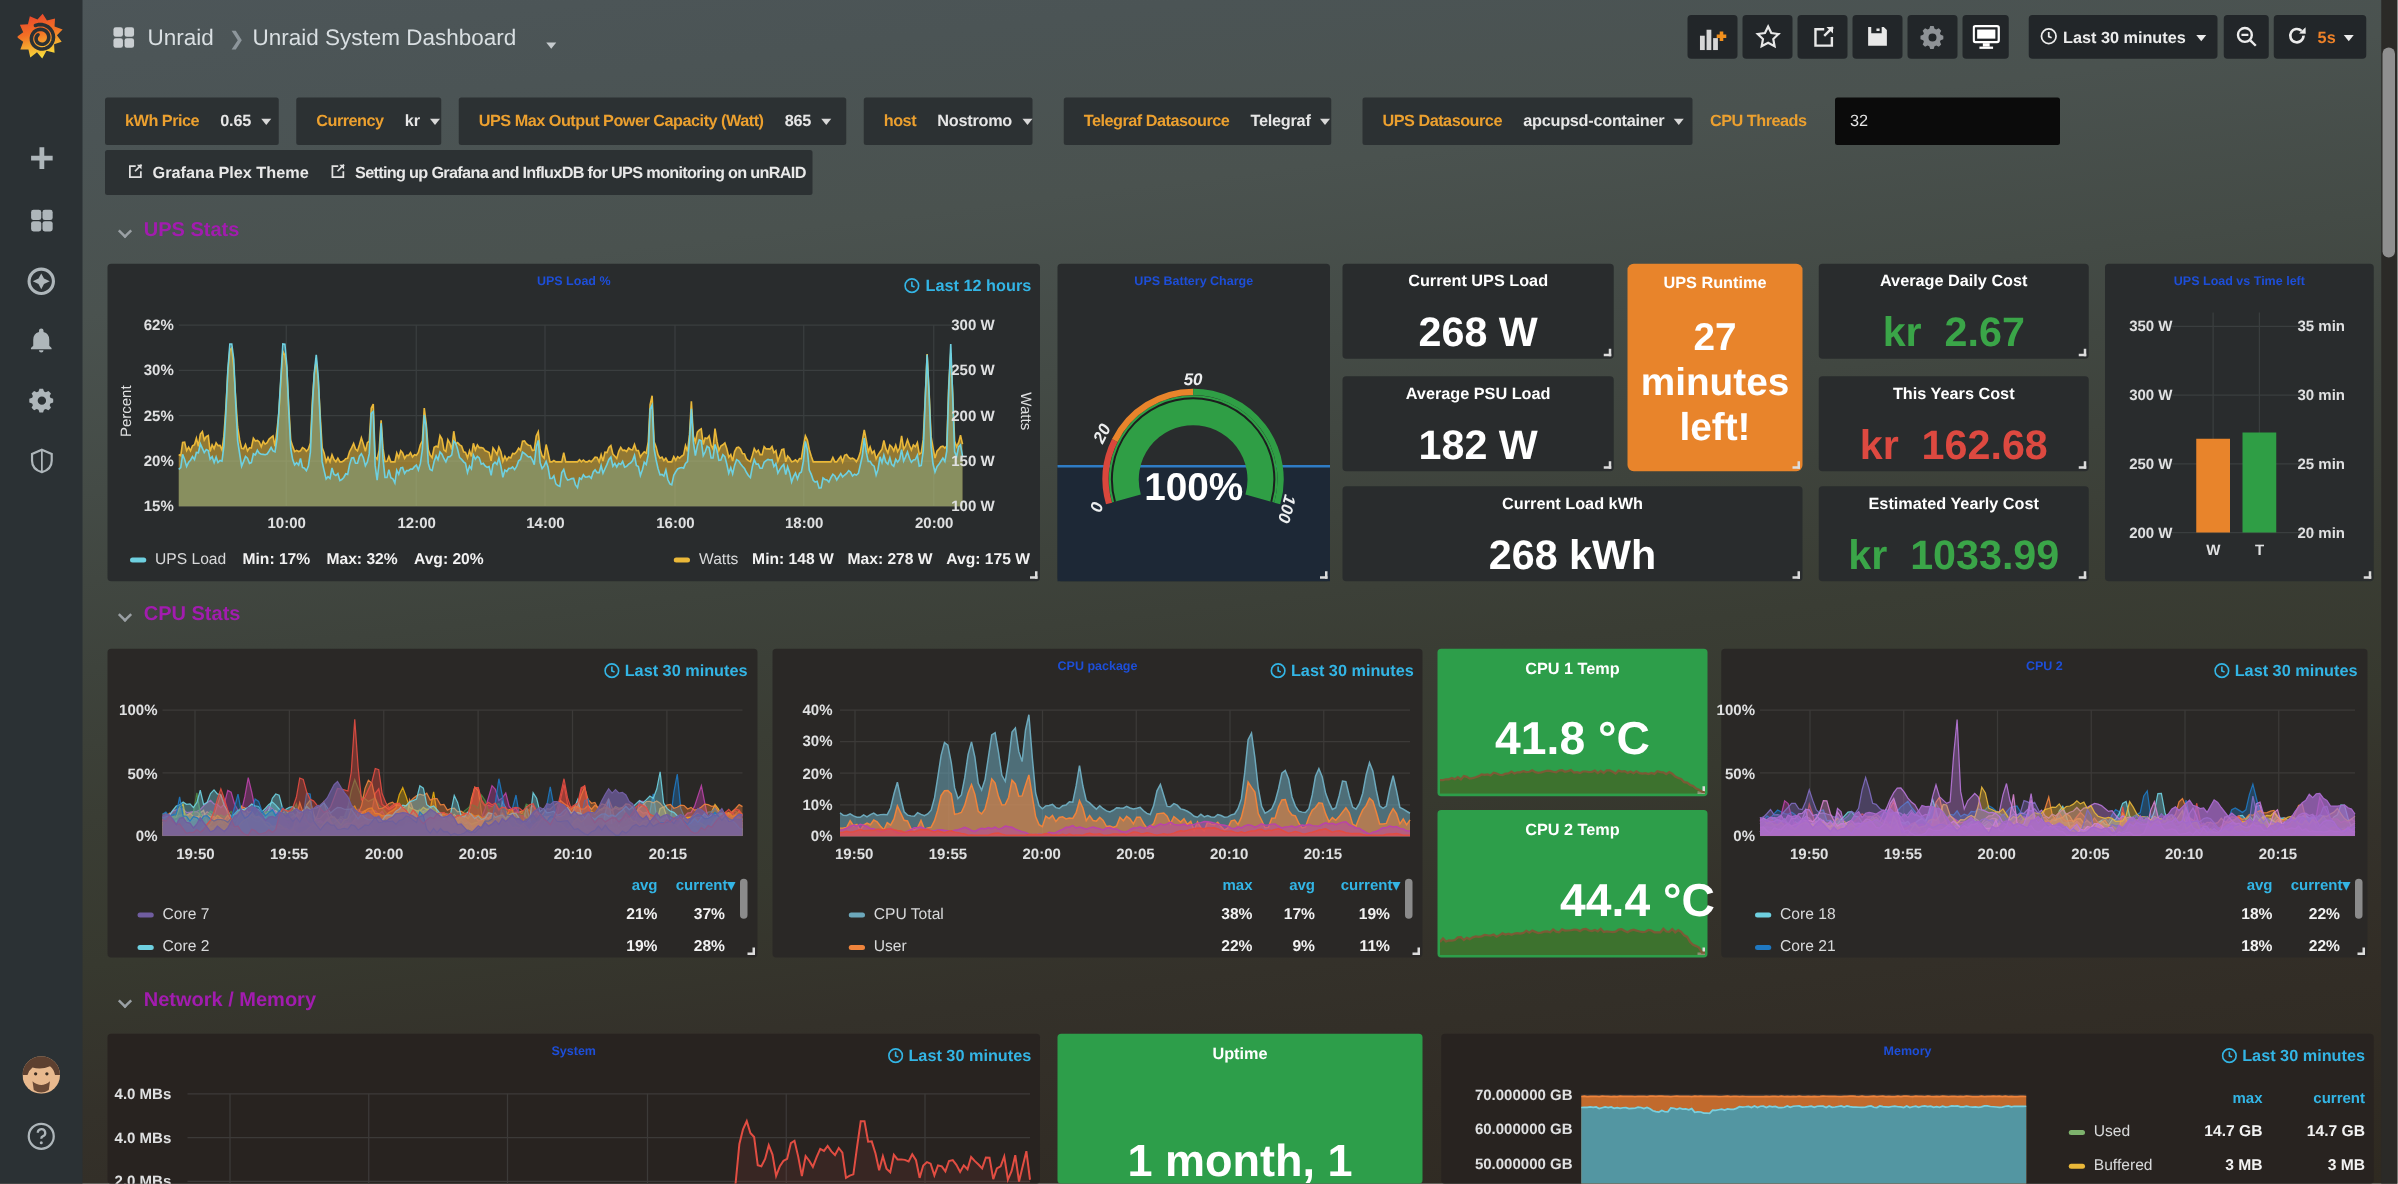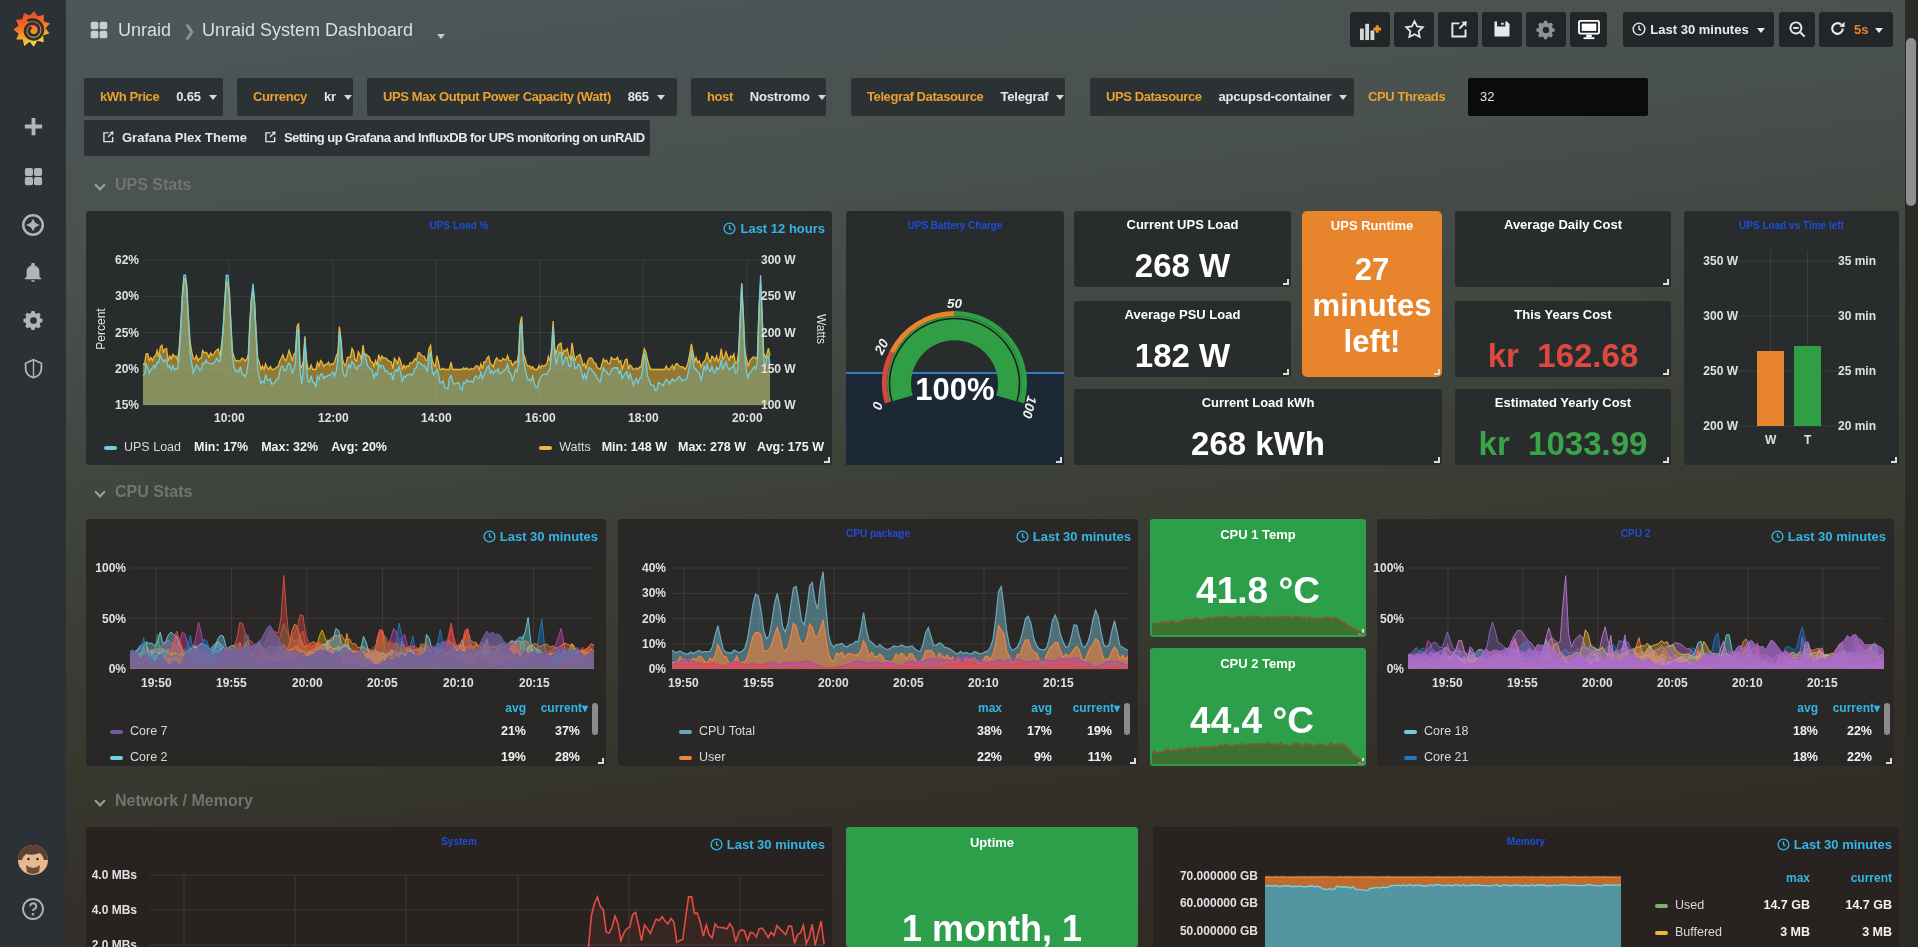--- a/index.html
+++ b/index.html
@@ -19,21 +19,21 @@
 .caret { display:inline-block; width:0; height:0; border-left:4.5px solid transparent; border-right:4.5px solid transparent; border-top:5.5px solid #d8d8d8; margin-left:8px; vertical-align:middle; }
 .panel { position:absolute; background:#292c2d; border-radius:3px; }
 .p2 { background:#2a2826; }
 .p3 { background:#282320; }
 .gtitle { position:absolute; text-align:center; color:#1d4ed8; font-size:10px; font-weight:700; white-space:nowrap; }
 .trange { position:absolute; color:#33b5e5; font-size:13px; font-weight:700; white-space:nowrap; }
 .trange svg { vertical-align:-2px; margin-right:4px; }
 .stat { position:absolute; left:0; right:0; text-align:center; color:#fff; font-weight:700; white-space:nowrap; }
 .axis { position:absolute; color:#dfe0e1; font-size:12px; font-weight:700; white-space:nowrap; }
 .axr { text-align:right; }
-.sechead { position:absolute; color:#737373; font-size:16px; font-weight:700; }
+.sechead { position:absolute; color:#a21caf; font-size:16px; font-weight:700; }
 .schev { position:absolute; width:8px; height:8px; border-left:2px solid #9aa0a4; border-bottom:2px solid #9aa0a4; transform:rotate(-45deg); }
 .legdash { display:inline-block; width:13px; height:4px; border-radius:2px; vertical-align:middle; margin-right:7px; }
 .leghead { color:#33b5e5; font-weight:700; font-size:12px; }
 .legtxt { color:#d8d9da; font-size:12.5px; }
 .legval { color:#f2f2f2; font-weight:700; font-size:12.5px; }
 .corner { position:absolute; right:2px; bottom:2px; width:6px; height:6px; border-right:2px solid #dcdcdc; border-bottom:2px solid #dcdcdc; }
 .greenp { background:#2d9e4a; }
 .clk { vertical-align:-2px; margin-right:4px; }
 </style>
 </head>
@@ -293,20 +293,21 @@
 <div class="panel" style="left:1302px;top:211px;width:140px;height:166px;background:#e8842b;border-radius:5px;">
       <div class="corner"></div>
     </div>
 <div class="stat" style="left:1302px;top:218px;width:140px;font-size:13px;">UPS Runtime</div>
 <div class="stat" style="left:1302px;top:252px;width:140px;font-size:31px;line-height:36px;">27<br>minutes<br>left!</div>
 
 <div class="panel" style="left:1455px;top:211px;width:216px;height:76px;">
       <div class="corner"></div>
     </div>
 <div class="stat" style="left:1455px;top:217px;width:216px;font-size:13px;">Average Daily Cost</div>
+<div class="stat" style="left:1455px;top:247px;width:216px;font-size:33px;color:#3aa548;">kr&nbsp; 2.67</div>
 <div class="panel" style="left:1455px;top:301px;width:216px;height:76px;">
       <div class="corner"></div>
     </div>
 <div class="stat" style="left:1455px;top:307px;width:216px;font-size:13px;">This Years Cost</div>
 <div class="stat" style="left:1455px;top:337px;width:216px;font-size:33px;color:#dd4940;">kr&nbsp; 162.68</div>
 <div class="panel" style="left:1455px;top:389px;width:216px;height:76px;">
       <div class="corner"></div>
     </div>
 <div class="stat" style="left:1455px;top:395px;width:216px;font-size:13px;">Estimated Yearly Cost</div>
 <div class="stat" style="left:1455px;top:425px;width:216px;font-size:33px;color:#3aa548;">kr&nbsp; 1033.99</div>
@@ -464,21 +465,21 @@
 <div class="stat" style="left:1150px;top:527px;width:216px;font-size:13px;">CPU 1 Temp</div>
 <div class="stat" style="left:1150px;top:570px;width:216px;font-size:37px;">41.8 °C</div>
 <div class="panel greenp" style="left:1150px;top:648px;width:216px;height:118px;">
       <div class="corner"></div>
     </div>
 <svg class="abs" style="left:1152px;top:737px" width="212" height="27" viewBox="0 0 212 27">
       <path d="M0.0,27.0 L0.0,16.6 L2.4,13.8 L4.8,16.2 L7.1,15.3 L9.5,15.4 L11.9,15.0 L14.3,12.9 L16.7,12.7 L19.1,15.1 L21.4,13.3 L23.8,14.3 L26.2,12.9 L28.6,12.1 L31.0,12.5 L33.3,12.1 L35.7,10.9 L38.1,11.2 L40.5,11.4 L42.9,10.6 L45.3,12.3 L47.6,11.1 L50.0,9.7 L52.4,10.7 L54.8,10.0 L57.2,10.9 L59.6,9.8 L61.9,9.6 L64.3,9.8 L66.7,9.3 L69.1,7.7 L71.5,9.2 L73.8,7.5 L76.2,8.5 L78.6,9.5 L81.0,9.1 L83.4,8.3 L85.8,8.1 L88.1,8.8 L90.5,6.5 L92.9,8.3 L95.3,8.8 L97.7,6.5 L100.0,7.5 L102.4,7.4 L104.8,7.2 L107.2,6.7 L109.6,6.8 L112.0,7.9 L114.3,6.5 L116.7,6.1 L119.1,7.4 L121.5,7.9 L123.9,6.9 L126.2,8.1 L128.6,6.0 L131.0,8.6 L133.4,8.2 L135.8,8.4 L138.2,8.6 L140.5,8.3 L142.9,6.7 L145.3,6.4 L147.7,7.8 L150.1,8.8 L152.4,7.5 L154.8,6.7 L157.2,7.5 L159.6,8.2 L162.0,8.7 L164.4,8.4 L166.7,7.0 L169.1,7.4 L171.5,8.8 L173.9,8.8 L176.3,8.9 L178.7,6.0 L181.0,8.2 L183.4,8.5 L185.8,6.3 L188.2,8.9 L190.6,7.0 L192.9,8.4 L195.3,11.3 L197.7,12.5 L200.1,16.6 L202.5,18.8 L204.9,19.9 L207.2,21.1 L209.6,25.1 L212.0,25.2 L212.0,27.0 Z" fill="#4a4f18" opacity="0.55"></path>
       <path d="M0.0,16.6 L2.4,13.8 L4.8,16.2 L7.1,15.3 L9.5,15.4 L11.9,15.0 L14.3,12.9 L16.7,12.7 L19.1,15.1 L21.4,13.3 L23.8,14.3 L26.2,12.9 L28.6,12.1 L31.0,12.5 L33.3,12.1 L35.7,10.9 L38.1,11.2 L40.5,11.4 L42.9,10.6 L45.3,12.3 L47.6,11.1 L50.0,9.7 L52.4,10.7 L54.8,10.0 L57.2,10.9 L59.6,9.8 L61.9,9.6 L64.3,9.8 L66.7,9.3 L69.1,7.7 L71.5,9.2 L73.8,7.5 L76.2,8.5 L78.6,9.5 L81.0,9.1 L83.4,8.3 L85.8,8.1 L88.1,8.8 L90.5,6.5 L92.9,8.3 L95.3,8.8 L97.7,6.5 L100.0,7.5 L102.4,7.4 L104.8,7.2 L107.2,6.7 L109.6,6.8 L112.0,7.9 L114.3,6.5 L116.7,6.1 L119.1,7.4 L121.5,7.9 L123.9,6.9 L126.2,8.1 L128.6,6.0 L131.0,8.6 L133.4,8.2 L135.8,8.4 L138.2,8.6 L140.5,8.3 L142.9,6.7 L145.3,6.4 L147.7,7.8 L150.1,8.8 L152.4,7.5 L154.8,6.7 L157.2,7.5 L159.6,8.2 L162.0,8.7 L164.4,8.4 L166.7,7.0 L169.1,7.4 L171.5,8.8 L173.9,8.8 L176.3,8.9 L178.7,6.0 L181.0,8.2 L183.4,8.5 L185.8,6.3 L188.2,8.9 L190.6,7.0 L192.9,8.4 L195.3,11.3 L197.7,12.5 L200.1,16.6 L202.5,18.8 L204.9,19.9 L207.2,21.1 L209.6,25.1 L212.0,25.2" fill="none" stroke="#7b5b35" stroke-width="1.8"></path>
     </svg>
 <div class="stat" style="left:1150px;top:656px;width:216px;font-size:13px;">CPU 2 Temp</div>
-<div class="stat" style="left:1126px;top:700px;width:252px;font-size:37px;">44.4 °C</div>
+<div class="stat" style="left:1184px;top:700px;width:252px;font-size:37px;">44.4 °C</div>
 
 <div class="panel p2" style="left:1377px;top:519px;width:517px;height:247px;">
       <div class="corner"></div>
     </div>
 <svg class="abs" style="left:1377px;top:519px" width="517" height="247" viewBox="0 0 517 247">
 <line x1="71" x2="71" y1="49" y2="149.5" stroke="#3c3a38" stroke-width="1"></line>
       <line x1="146" x2="146" y1="49" y2="149.5" stroke="#3c3a38" stroke-width="1"></line>
       <line x1="221" x2="221" y1="49" y2="149.5" stroke="#3c3a38" stroke-width="1"></line>
       <line x1="296" x2="296" y1="49" y2="149.5" stroke="#3c3a38" stroke-width="1"></line>
       <line x1="371" x2="371" y1="49" y2="149.5" stroke="#3c3a38" stroke-width="1"></line>

